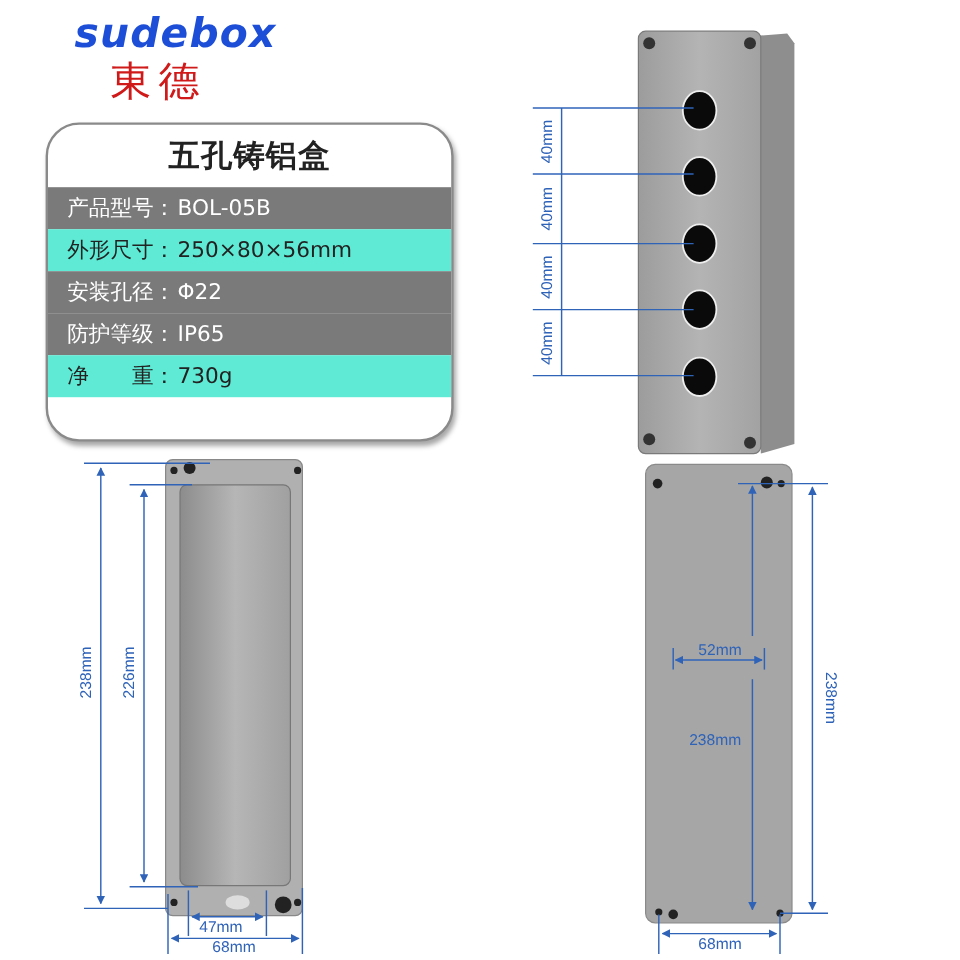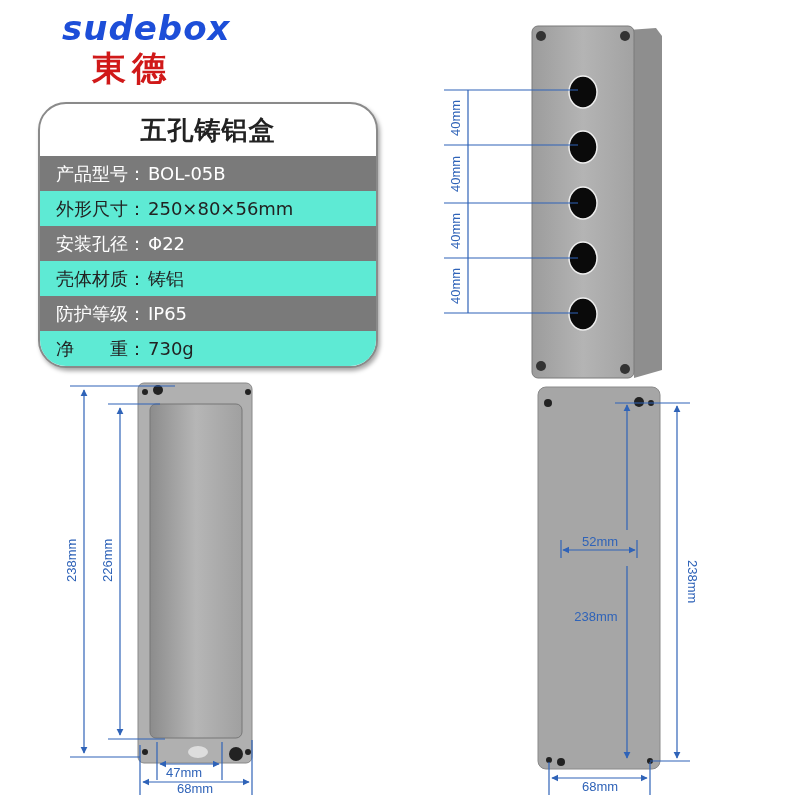--- a/index.html
+++ b/index.html
@@ -1,19 +1,19 @@
 <!DOCTYPE html>
 <html><head>
 <meta charset="utf-8">
 <style>
   html,body{margin:0;padding:0;background:#fff;}
   body{width:800px;height:800px;position:relative;overflow:hidden;font-family:"DejaVu Sans","Liberation Sans",sans-serif;}
   .abs{position:absolute;}
   .logo-en{left:62px;top:8px;width:160px;height:40px;font-family:"DejaVu Sans",sans-serif;font-weight:900;font-style:italic;font-size:34px;color:#1d4ed8;letter-spacing:1px;line-height:40px;}
-  .logo-cn{left:92px;top:48px;width:110px;height:40px;font-family:"DejaVu Serif",serif;font-weight:bold;font-size:34px;color:#d01919;letter-spacing:6px;line-height:40px;}
+  .logo-cn{left:92px;top:48px;width:110px;height:40px;font-family:"DejaVu Serif",serif;font-weight:normal;font-size:34px;color:#d01919;letter-spacing:6px;line-height:40px;}
   .card{left:38px;top:102px;width:336px;height:262px;border:2px solid #8a8a8a;border-radius:28px;box-shadow:2px 3px 4px rgba(0,0,0,0.35);background:#fff;overflow:hidden;}
   .card-title{height:52px;line-height:52px;text-align:center;font-size:26px;font-weight:bold;color:#222;letter-spacing:1px;}
   .spec-row{height:35px;line-height:35px;font-size:18px;padding-left:16px;white-space:nowrap;}
   .spec-row.dark{background:#7a7a7a;color:#fff;}
   .spec-row.light{background:#5eead4;color:#222;}
   .spec-row .lbl{display:inline-block;}
   .spec-row .val{display:inline-block;margin-left:2px;}
   .dim{color:#2f63b8;font-family:"Liberation Sans",sans-serif;font-size:13px;}
   .dim-v{writing-mode:vertical-rl;transform:rotate(180deg);}
   svg{position:absolute;left:0;top:0;}
@@ -22,21 +22,20 @@
 <body>
 
 <div class="abs logo-en">sudebox</div>
 <div class="abs logo-cn">東德</div>
 
 <div class="abs card">
   <div class="card-title">五孔铸铝盒</div>
   <div class="spec-row dark"><span class="lbl">产品型号：</span><span class="val">BOL-05B</span></div>
   <div class="spec-row light"><span class="lbl">外形尺寸：</span><span class="val">250×80×56mm</span></div>
   <div class="spec-row dark"><span class="lbl">安装孔径：</span><span class="val">Φ22</span></div>
-  <div class="spec-row light"><span class="lbl">壳体材质：</span><span class="val">铸铝</span></div>
   <div class="spec-row dark"><span class="lbl">防护等级：</span><span class="val">IP65</span></div>
   <div class="spec-row light"><span class="lbl">净　　重：</span><span class="val">730g</span></div>
 </div>
 
 <svg width="800" height="800">
   <defs>
     <linearGradient id="front" x1="0" x2="1">
       <stop offset="0" stop-color="#9c9c9c"></stop>
         <stop offset="0.5" stop-color="#b4b4b4"></stop>
         <stop offset="1" stop-color="#a2a2a2"></stop>

